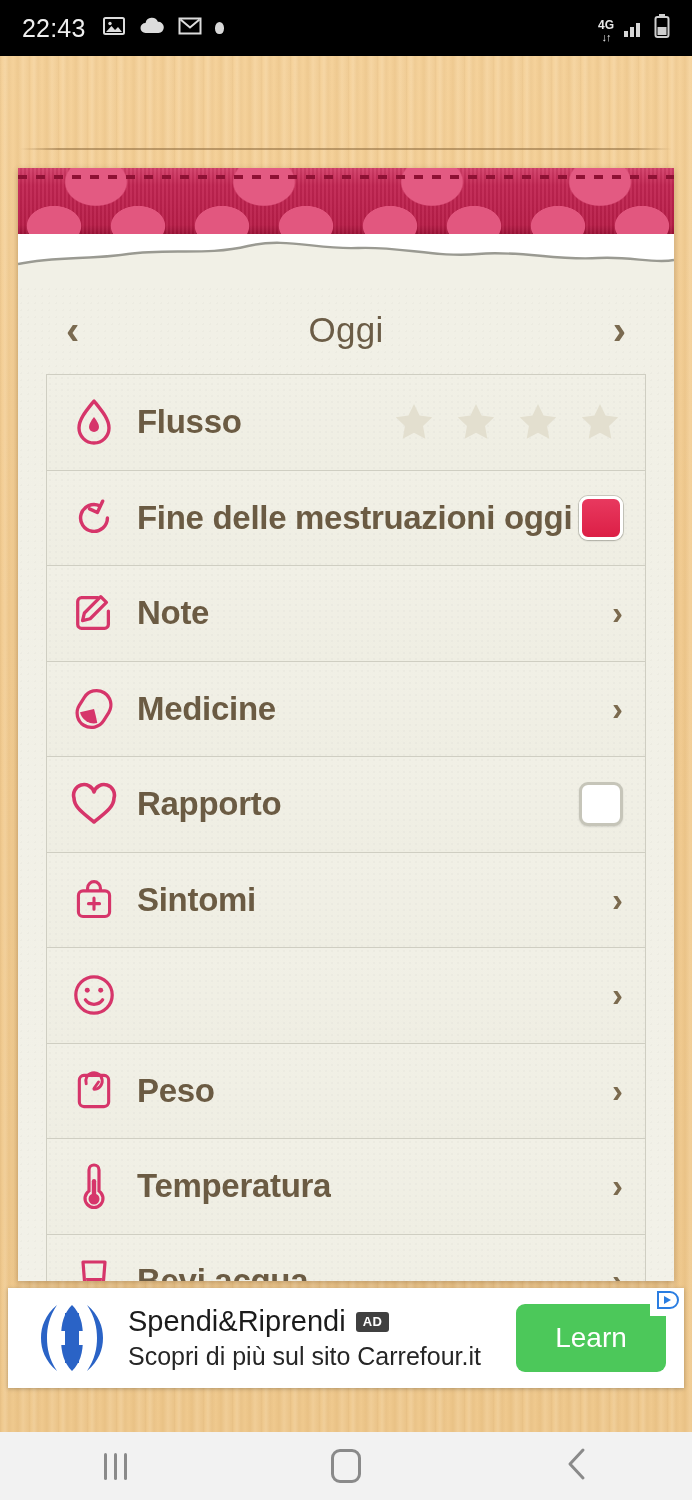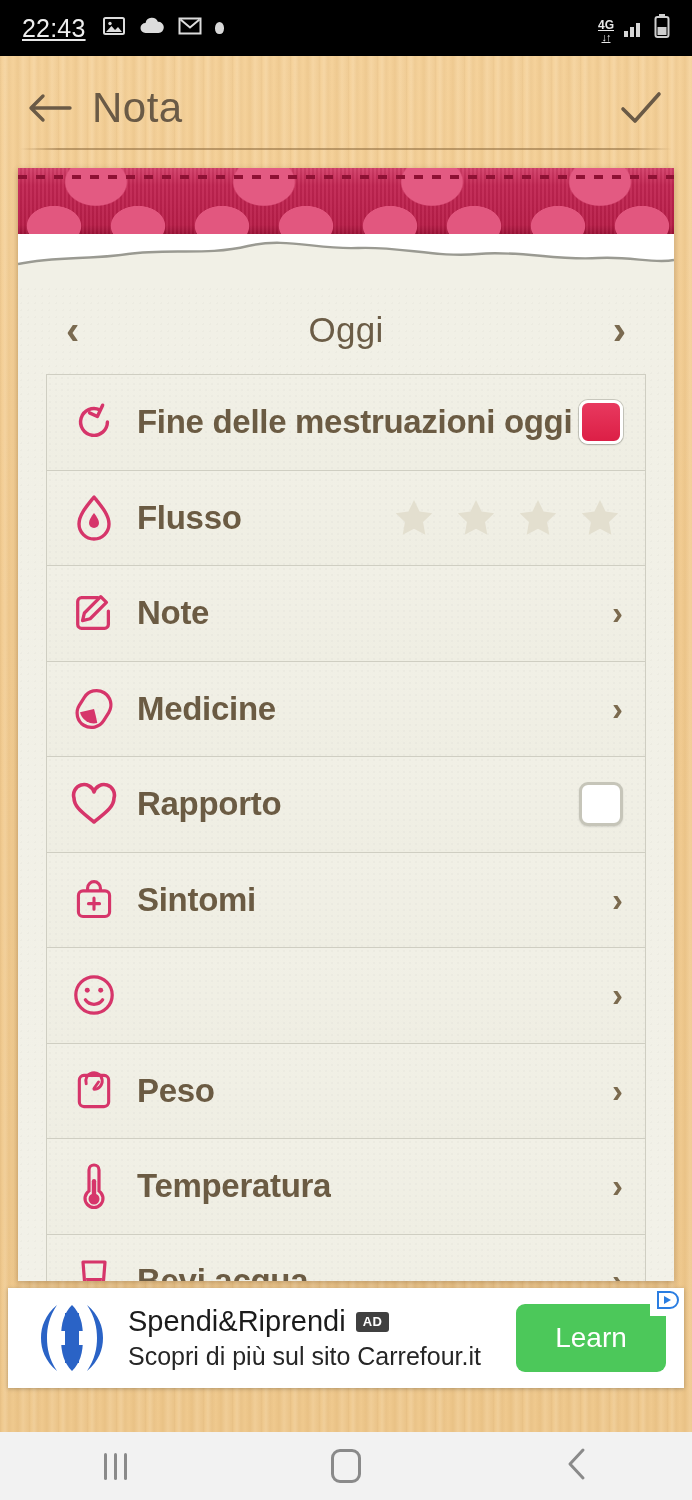--- a/index.html
+++ b/index.html
@@ -8,21 +8,21 @@
     font-family:"Liberation Sans", sans-serif;
     background:#F0F0F0;
     -webkit-font-smoothing:antialiased;
   }
   .phone{ position:relative; width:692px; height:1500px; overflow:hidden; }
 
   
   .statusbar{
     position:absolute; top:0; left:0; width:692px; height:56px;
     background:#000; display:flex; align-items:center;
-    padding:0 22px; color:#e8e8e8;text-decoration:underline;
+    padding:0 22px; color:#e8e8e8;
   }
   .sb-time{ font-size:25px; letter-spacing:.2px; color:#efefef; font-family:"Liberation Sans",sans-serif; }
   .sb-left-icons{ display:flex; align-items:center; gap:13px; margin-left:16px; }
   .sb-spacer{ flex:1; }
   .sb-right{ display:flex; align-items:flex-end; gap:9px; }
   .sb-4g{ display:flex; flex-direction:column; align-items:center; line-height:.95; font-size:11px; font-weight:bold; color:#e8e8e8;}
   .sb-4g .r1{ font-size:12px; }
   .sb-4g .r2{ font-size:11px; letter-spacing:-1px;}
   .dot-ind{ width:9px;height:12px;background:#d8d8d8;border-radius:50% 50% 45% 45%; }
 
@@ -218,34 +218,20 @@
             <rect x="5" y="0" width="6" height="3" fill="#cfcfcf"></rect>
             <rect x="1.5" y="3" width="13" height="20" rx="2" fill="none" stroke="#cfcfcf" stroke-width="2"></rect>
             <rect x="3.5" y="13" width="9" height="8" fill="#cfcfcf"></rect>
           </svg>
       </span>
     </span>
   </div>
 
   <div class="wood"></div>
 
-  <div class="appbar">
-    <span class="back-arrow">
-      <svg width="46" height="34" viewBox="0 0 46 34">
-          <path d="M16 5L4 17l12 12M4.5 17H43" fill="none" stroke="#6A5A46" stroke-width="3.4" stroke-linecap="round" stroke-linejoin="round"></path>
-        </svg>
-    </span>
-    <span class="appbar-title">Nota</span>
-    <span class="appbar-spacer"></span>
-    <span class="check-btn">
-      <svg width="46" height="38" viewBox="0 0 46 38">
-          <path d="M5 20l12 12L41 5" fill="none" stroke="#6A5A46" stroke-width="3.6" stroke-linecap="round" stroke-linejoin="round"></path>
-        </svg>
-    </span>
-  </div>
   <div class="appbar-rule"></div>
 
   <div class="sheet">
 
     <div class="ribbon">
       <div class="stitch"></div>
     </div>
 
     <div class="torn">
       <svg viewBox="0 0 656 52" preserveAspectRatio="none">
@@ -256,32 +242,20 @@
 
     <div class="paper">
 
       <div class="datenav">
         <span class="chev">‹</span>
         <span class="date-label">Oggi</span>
         <span class="chev">›</span>
       </div>
 
       <div class="list">
-
-        <div class="row">
-          <span class="ic">
-            <svg width="46" height="46" viewBox="0 0 48 48">
-                <path d="M38 24a14 14 0 11-8-12.7" fill="none" stroke="#D6356A" stroke-width="3.6" stroke-linecap="round"></path>
-                <path d="M30 4v13h-9" fill="none" stroke="#D6356A" stroke-width="3.6" stroke-linecap="round" stroke-linejoin="round" transform="rotate(25 26 12)"></path>
-              </svg>
-          </span>
-          <span class="label">Fine delle mestruazioni oggi</span>
-          <span class="grow"></span>
-          <span class="cbox checked"></span>
-        </div>
 
         <div class="row">
           <span class="ic">
             <svg width="44" height="50" viewBox="0 0 44 50">
                 <path d="M22 4C14 14 7 22 7 31a15 15 0 0030 0c0-9-7-17-15-27z" fill="none" stroke="#D6356A" stroke-width="3.4" stroke-linejoin="round"></path>
                 <path d="M22 20c-3 4-5 7-5 10a5 5 0 0010 0c0-3-2-6-5-10z" fill="#D6356A"></path>
               </svg>
           </span>
           <span class="label">Flusso</span>
           <span class="grow"></span>
@@ -297,20 +271,32 @@
                 </svg></span>
             <span class="star"><svg width="46" height="46" viewBox="0 0 24 24">
                   <path d="M12 2.6l2.9 6 6.6.9-4.8 4.6 1.2 6.6L12 17.6 6.1 20.7l1.2-6.6L2.5 9.5l6.6-.9z" fill="#E3DFCF"></path>
                 </svg></span>
           </span>
         </div>
 
         <div class="row">
           <span class="ic">
             <svg width="46" height="46" viewBox="0 0 48 48">
+                <path d="M38 24a14 14 0 11-8-12.7" fill="none" stroke="#D6356A" stroke-width="3.6" stroke-linecap="round"></path>
+                <path d="M30 4v13h-9" fill="none" stroke="#D6356A" stroke-width="3.6" stroke-linecap="round" stroke-linejoin="round" transform="rotate(25 26 12)"></path>
+              </svg>
+          </span>
+          <span class="label">Fine delle mestruazioni oggi</span>
+          <span class="grow"></span>
+          <span class="cbox checked"></span>
+        </div>
+
+        <div class="row">
+          <span class="ic">
+            <svg width="46" height="46" viewBox="0 0 48 48">
                 <path d="M28 8H11a4 4 0 00-4 4v24a4 4 0 004 4h24a4 4 0 004-4V22" fill="none" stroke="#D6356A" stroke-width="3.4" stroke-linecap="round"></path>
                 <path d="M20 30l17-17-6-6-17 17-2 8z" fill="none" stroke="#D6356A" stroke-width="3.4" stroke-linejoin="round"></path>
               </svg>
           </span>
           <span class="label">Note</span>
           <span class="grow"></span>
           <span class="chev-r">›</span>
         </div>
 
         <div class="row">

